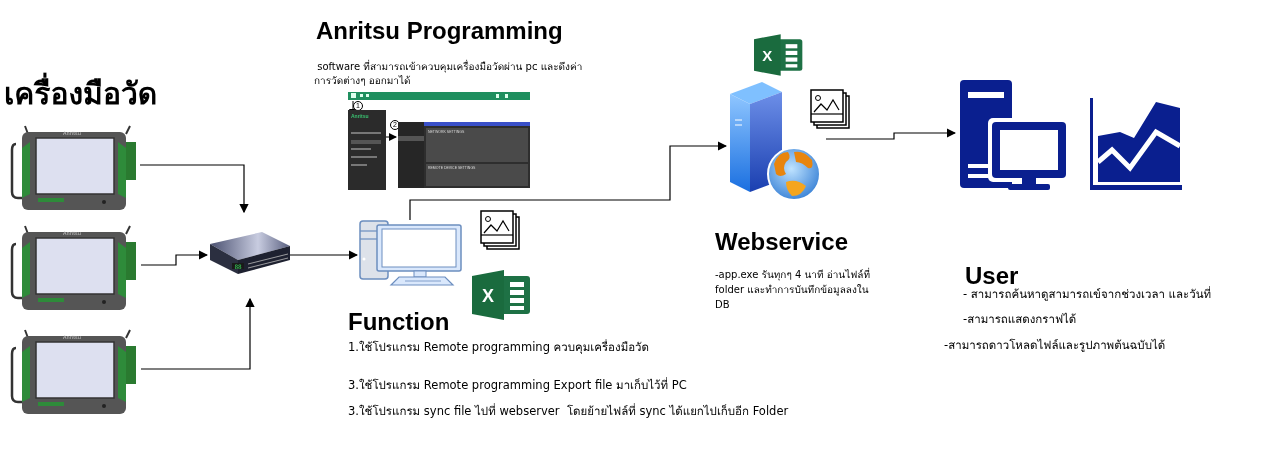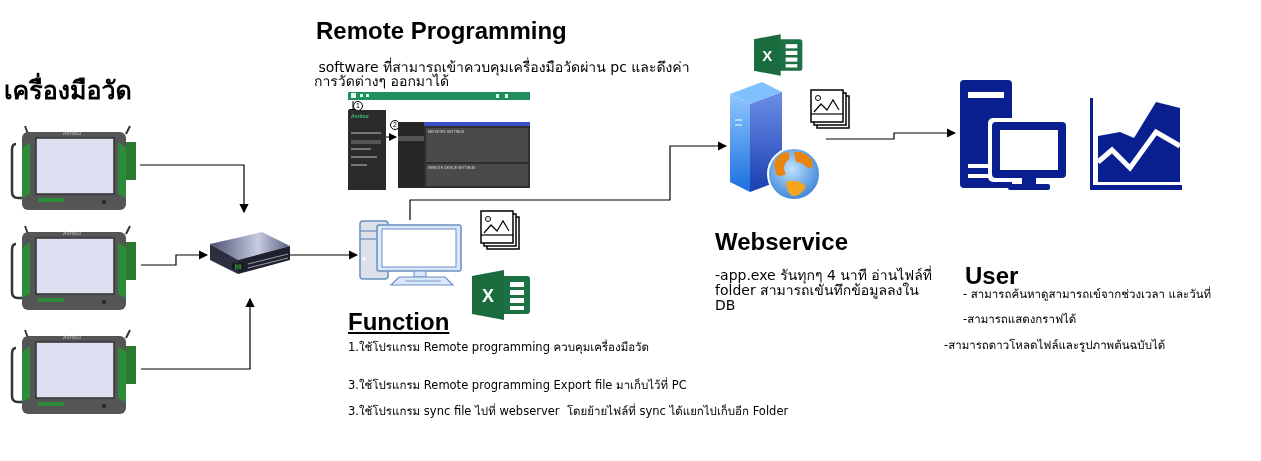--- a/index.html
+++ b/index.html
@@ -1,20 +1,20 @@
 <!DOCTYPE html>
 <html><head>
   <meta charset="utf-8">
   <style>
     html, body { margin:0; padding:0; background:#ffffff; }
     body { width:1261px; height:461px; position:relative; overflow:hidden; font-family:"Liberation Sans", sans-serif; color:#000; }
     .abs { position:absolute; }
     .h-title { font-weight:bold; font-size:24px; white-space:nowrap; }
-    .h-thai { font-weight:bold; font-size:25px; font-family:"DejaVu Sans", sans-serif; white-space:nowrap; }
-    .desc { font-size:14px; line-height:14px; font-family:"DejaVu Sans", sans-serif; }
+    .h-thai { font-weight:bold; font-size:30px; font-family:"DejaVu Sans", sans-serif; white-space:nowrap; }
+    .desc { font-size:10px; line-height:14px; font-family:"DejaVu Sans", sans-serif; }
     .item { font-size:11.5px; font-family:"DejaVu Sans", sans-serif; white-space:nowrap; }
     svg.lines { position:absolute; left:0; top:0; }
     .device { position:absolute; width:128px; height:88px; }
     .rp-shot { position:absolute; left:348px; top:92px; width:182px; height:98px; }
   </style>
 </head>
 <body>
 
 <svg class="lines" width="1261" height="461">
   <defs>
@@ -95,21 +95,21 @@
   <path d="M2,14 L30,30 L30,44 L2,30 z" fill="#2b2f40"></path>
   <path d="M30,30 L82,16 L82,30 L30,44 z" fill="#1e2130"></path>
   <rect x="24" y="33" width="12" height="6" fill="#1a1a1a"></rect>
   <text x="30" y="38.5" font-size="6" fill="#36d65a" text-anchor="middle" font-family="DejaVu Sans Mono">88</text>
   <g stroke="#bbb" stroke-width="0.8">
     <line x1="40" y1="34" x2="80" y2="24"></line>
     <line x1="40" y1="38" x2="80" y2="28"></line>
   </g>
 </svg>
 
-<div class="abs h-title" style="left:316px;top:17px;">Remote Programming</div>
+<div class="abs h-title" style="left:316px;top:17px;">Anritsu Programming</div>
 <div class="abs desc" style="left:314px;top:60px;white-space:pre;"> software ที่สามารถเข้าควบคุมเครื่องมือวัดผ่าน pc และดึงค่า</div>
 <div class="abs desc" style="left:314px;top:74px;white-space:pre;">การวัดต่างๆ ออกมาได้</div>
 
 <div class="rp-shot">
   <div class="abs" style="left:0;top:0;width:182px;height:8px;background:#1f8f5f;">
     <span class="abs" style="left:3px;top:1px;width:5px;height:5px;background:#dfe;"></span>
     <span class="abs" style="left:12px;top:2px;width:3px;height:3px;background:#dfe;"></span>
     <span class="abs" style="left:18px;top:2px;width:3px;height:3px;background:#dfe;"></span>
     <span class="abs" style="left:148px;top:2px;width:3px;height:4px;background:#dfe;"></span>
     <span class="abs" style="left:157px;top:2px;width:3px;height:4px;background:#dfe;"></span>
@@ -161,21 +161,21 @@
   <g fill="#fff">
     <rect x="38" y="12" width="14" height="5"></rect>
     <rect x="38" y="20" width="14" height="5"></rect>
     <rect x="38" y="28" width="14" height="5"></rect>
     <rect x="38" y="36" width="14" height="4"></rect>
   </g>
   <path d="M0,6 L32,0 L32,50 L0,44 z" fill="#1a6b3e"></path>
   <text x="16" y="32" font-size="18" font-weight="bold" fill="#fff" text-anchor="middle" font-family="Liberation Sans">X</text>
 </svg>
 
-<div class="abs h-title" style="left:348px;top:308px;text-decoration:underline;">Function</div>
+<div class="abs h-title" style="left:348px;top:308px;">Function</div>
 <div class="abs item" style="left:348px;top:338px;">1.ใช้โปรแกรม Remote programming ควบคุมเครื่องมือวัด</div>
 <div class="abs item" style="left:348px;top:376px;">3.ใช้โปรแกรม Remote programming Export file มาเก็บไว้ที่ PC</div>
 <div class="abs item" style="left:348px;top:402px;white-space:pre;">3.ใช้โปรแกรม sync file ไปที่ webserver  โดยย้ายไฟล์ที่ sync ได้แยกไปเก็บอีก Folder</div>
 
 <svg class="abs" style="left:754px;top:34px;" width="50" height="42" viewBox="0 0 60 50">
   <rect x="14" y="6" width="44" height="38" rx="3" fill="#1e7145"></rect>
   <g fill="#fff">
     <rect x="38" y="12" width="14" height="5"></rect>
     <rect x="38" y="20" width="14" height="5"></rect>
     <rect x="38" y="28" width="14" height="5"></rect>
@@ -215,21 +215,21 @@
   <line x1="5" y1="38" x2="12" y2="38" stroke="#fff" stroke-width="1"></line>
   <line x1="5" y1="43" x2="12" y2="43" stroke="#fff" stroke-width="1"></line>
   <circle cx="64" cy="92" r="26" fill="url(#globe)" stroke="#fff" stroke-width="2"></circle>
   <path d="M44,82 Q48,70 58,70 Q62,76 56,80 Q52,86 56,92 Q50,96 46,92 z" fill="#e8850e"></path>
   <path d="M64,70 Q74,68 82,78 Q84,88 78,86 Q72,80 66,80 z" fill="#e8850e"></path>
   <path d="M56,100 Q66,96 76,104 Q72,114 62,114 Q56,108 56,100 z" fill="#f5a51e"></path>
 </svg>
 
 <div class="abs h-title" style="left:715px;top:228px;">Webservice</div>
 <div class="abs desc" style="left:715px;top:268px;white-space:nowrap;">-app.exe รันทุกๆ 4 นาที อ่านไฟล์ที่</div>
-<div class="abs desc" style="left:715px;top:283px;white-space:nowrap;">folder สามารถเขันทึกข้อมูลลงใน</div>
+<div class="abs desc" style="left:715px;top:283px;white-space:nowrap;">folder และทำการบันทึกข้อมูลลงใน</div>
 <div class="abs desc" style="left:715px;top:298px;white-space:nowrap;">DB</div>
 
 <svg class="abs" style="left:958px;top:78px;" width="112" height="112" viewBox="0 0 112 112">
   <rect x="2" y="2" width="52" height="108" rx="4" fill="#0a1f8f"></rect>
   <rect x="10" y="14" width="36" height="6" fill="#fff"></rect>
   <rect x="10" y="86" width="26" height="4" fill="#fff"></rect>
   <rect x="10" y="96" width="26" height="4" fill="#fff"></rect>
   <rect x="30" y="40" width="82" height="64" rx="5" fill="#fff"></rect>
   <rect x="34" y="44" width="74" height="56" rx="4" fill="#0a1f8f"></rect>
   <rect x="42" y="52" width="58" height="40" fill="#fff"></rect>

